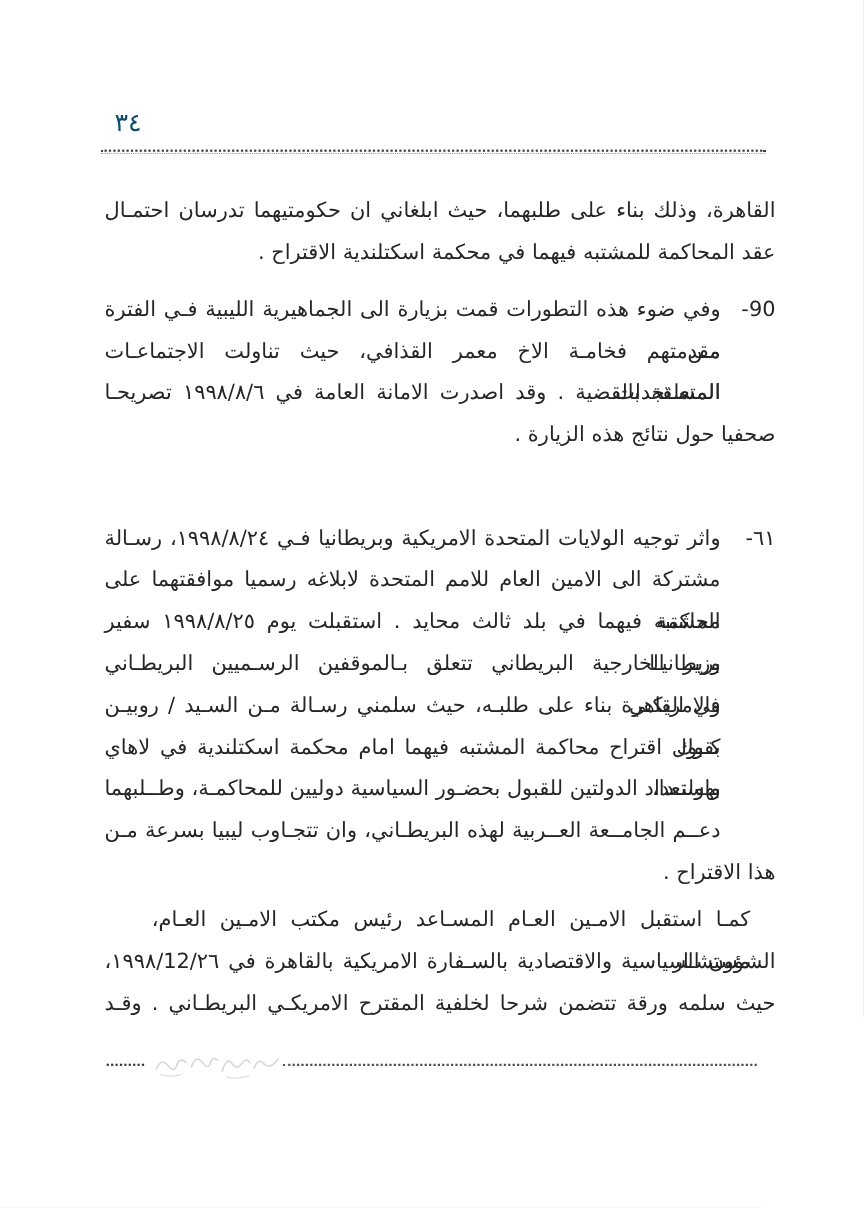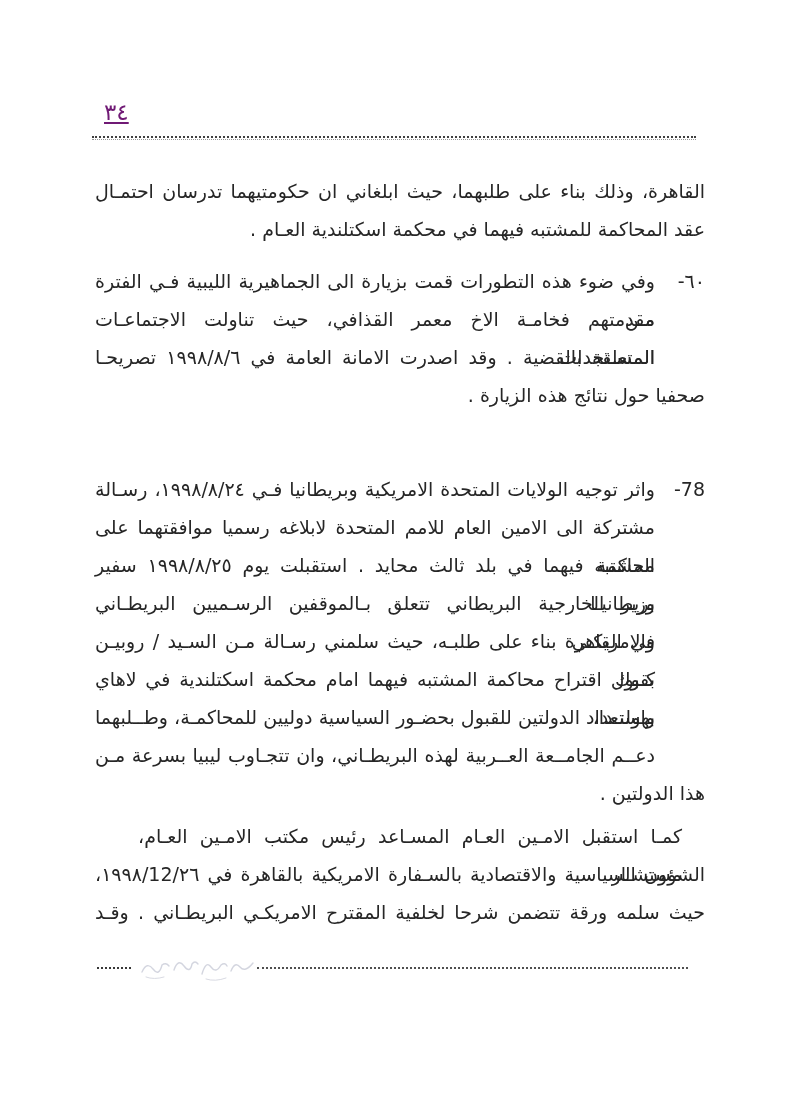--- a/index.html
+++ b/index.html
@@ -8,23 +8,22 @@
     width:785px;height:1098px;
     margin:0 auto;
     background:#ffffff;
     font-family:"DejaVu Sans", sans-serif;
     direction:rtl;
     color:#262626;
     overflow:hidden;
   }
   .pagenum{
     position:absolute;left:104px;top:97px;
-    font-size:23px;line-height:30px;color:#701a75;
+    font-size:23px;line-height:30px;color:#0c4a6e;
     letter-spacing:1px;
-    text-decoration:underline;
   }
   .rule-top{position:absolute;left:92px;top:136px;width:604px;}
   .rule-top .r1{border-top:2px dotted #3f3f3f;height:0;}
   .rule-top .r2{border-top:1px dotted #969696;height:0;margin-top:1px;}
 
   .textblock{
     position:absolute;right:80px;left:95px;
     font-size:19px;line-height:38px;
   }
   .line{
@@ -66,45 +65,45 @@
 
   <div class="pagenum">٣٤</div>
 
   <div class="rule-top">
     <div class="r1"></div>
     <div class="r2"></div>
   </div>
 
   <div class="textblock intro">
     <div class="line">القاهرة، وذلك بناء على طلبهما، حيث ابلغاني ان حكومتيهما تدرسان احتمـال</div>
-    <div class="line end">عقد المحاكمة للمشتبه فيهما في محكمة اسكتلندية العـام .</div>
+    <div class="line end">عقد المحاكمة للمشتبه فيهما في محكمة اسكتلندية الاقتراح .</div>
   </div>
 
   <div class="textblock item item60">
-    <div class="num">٦٠-</div>
+    <div class="num">90-</div>
     <div class="body">
       <div class="line">وفي ضوء هذه التطورات قمت بزيارة الى الجماهيرية الليبية فـي الفترة مـن</div>
       <div class="line">مقدمتهم فخامـة الاخ معمر القذافي، حيث تناولت الاجتماعـات المسـتجدات</div>
       <div class="line">المتعلقة بالقضية . وقد اصدرت الامانة العامة في ١٩٩٨/٨/٦ تصريحـا</div>
       <div class="line end">صحفيا حول نتائج هذه الزيارة .</div>
     </div>
   </div>
 
   <div class="textblock item item61">
-    <div class="num">78-</div>
+    <div class="num">٦١-</div>
     <div class="body">
       <div class="line">واثر توجيه الولايات المتحدة الامريكية وبريطانيا فـي ١٩٩٨/٨/٢٤، رسـالة</div>
       <div class="line">مشتركة الى الامين العام للامم المتحدة لابلاغه رسميا موافقتهما على محاكمة</div>
       <div class="line">المشتبه فيهما في بلد ثالث محايد . استقبلت يوم ١٩٩٨/٨/٢٥ سفير بريطانيـا</div>
       <div class="line">وزير الخارجية البريطاني تتعلق بـالموقفين الرسـميين البريطـاني والامريكـي</div>
       <div class="line">في القاهرة بناء على طلبـه، حيث سلمني رسـالة مـن السـيد / روبيـن كـوك</div>
       <div class="line">بقبول اقتراح محاكمة المشتبه فيهما امام محكمة اسكتلندية في لاهاي بهولنـدا،</div>
       <div class="line">واستعداد الدولتين للقبول بحضـور السياسية دوليين للمحاكمـة، وطــلبهما</div>
       <div class="line">دعــم الجامــعة العــربية لهذه البريطـاني، وان تتجـاوب ليبيا بسرعة مـن</div>
-      <div class="line end">هذا الدولتين .</div>
+      <div class="line end">هذا الاقتراح .</div>
     </div>
   </div>
 
   <div class="textblock closing">
     <div class="line first">كمـا استقبل الامـين العـام المسـاعد رئيس مكتب الامـين العـام، مستشـار</div>
     <div class="line">الشؤون السياسية والاقتصادية بالسـفارة الامريكية بالقاهرة في ١٩٩٨/12/٢٦،</div>
     <div class="line">حيث سلمه ورقة تتضمن شرحا لخلفية المقترح الامريكـي البريطـاني . وقـد</div>
   </div>
 
   <div class="foot-rule-short"></div>

